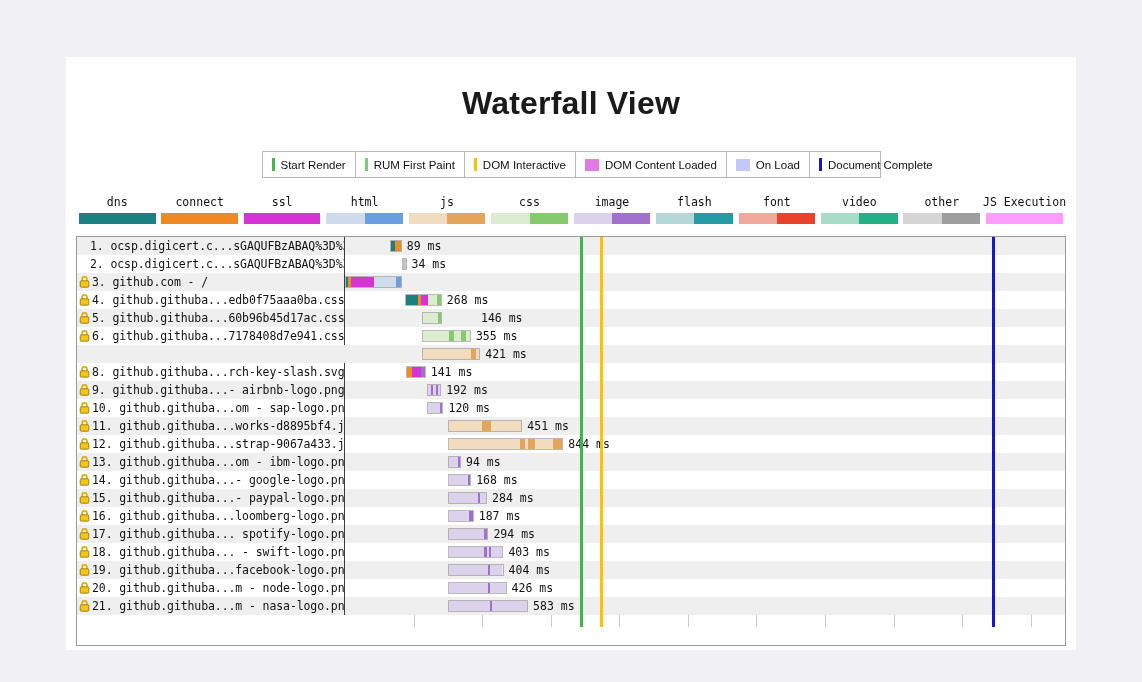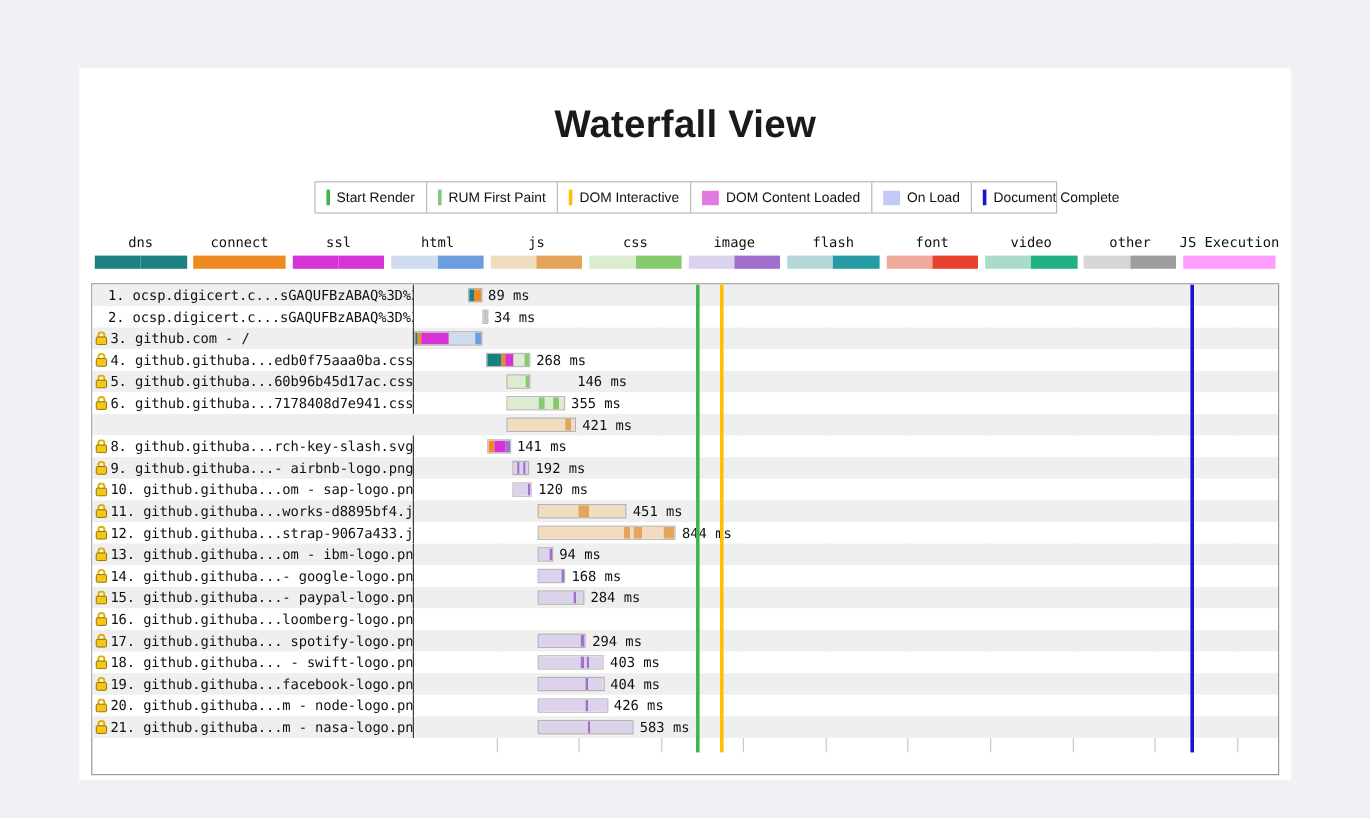--- a/index.html
+++ b/index.html
@@ -512,20 +512,27 @@
         <div class="row even">
           <div class="label-cell even">
             <span class="lock">
               <svg width="11" height="12" viewBox="0 0 11 12">
                 <path d="M3 5V3.4A2.5 2.5 0 0 1 8 3.4V5" fill="none" stroke="#e0b000" stroke-width="1.6"></path>
                 <rect x="1.2" y="4.8" width="8.6" height="6.4" rx="1" fill="#f5c518" stroke="#8a7000" stroke-width="0.8"></rect>
               </svg>
             </span>
             <span class="rq-text">16. github.githuba...loomberg-logo.png</span>
           </div>
+          <div class="bars">
+            <div class="bar" style="left: 103.131px; width: 25.6457px;">
+              <span style="background: rgb(221, 210, 236); width: 86%;"></span>
+              <span style="background: rgb(160, 112, 204); width: 14%;"></span>
+            </div>
+            <span class="bar-time" style="left: 133.777px;">187 ms</span>
+          </div>
         </div>
         <div class="row odd">
           <div class="label-cell odd">
             <span class="lock">
               <svg width="11" height="12" viewBox="0 0 11 12">
                 <path d="M3 5V3.4A2.5 2.5 0 0 1 8 3.4V5" fill="none" stroke="#e0b000" stroke-width="1.6"></path>
                 <rect x="1.2" y="4.8" width="8.6" height="6.4" rx="1" fill="#f5c518" stroke="#8a7000" stroke-width="0.8"></rect>
               </svg>
             </span>
             <span class="rq-text">17. github.githuba... spotify-logo.png</span>

